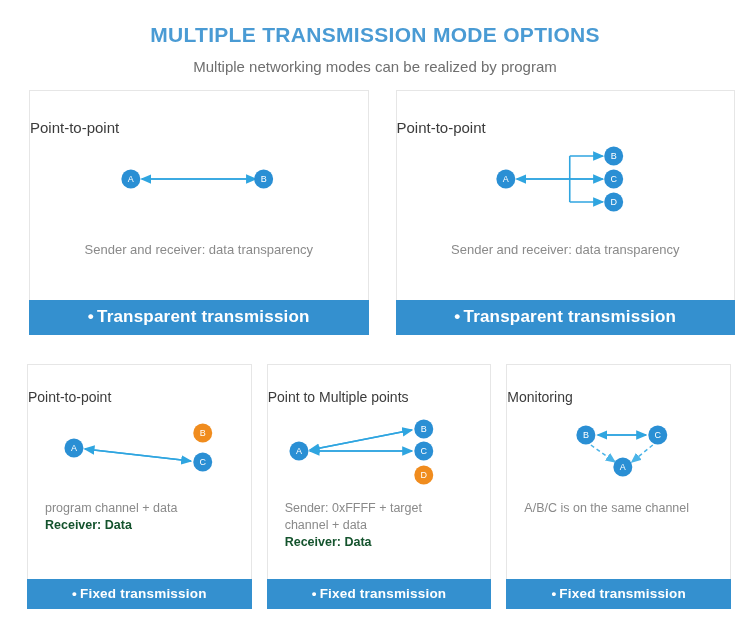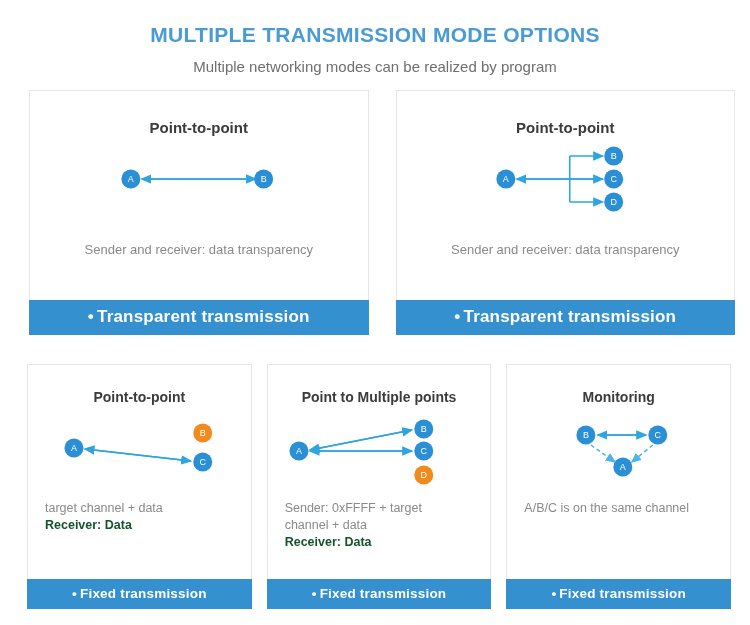--- a/index.html
+++ b/index.html
@@ -64,25 +64,25 @@
   .row-top .card {
     flex: 1 1 0;
     height: 245px;
   }
   .row-bottom .card {
     flex: 1 1 0;
     height: 245px;
   }
 
   .card-title {
-    text-align: center;
+    text-align: left;
     font-size: 15px;
     color: #3b3b3b;
     margin: 0;
-    font-weight: bold;
+    font-weight: normal;
   }
   .row-top .card-title { padding-top: 28px; }
   .row-bottom .card-title { padding-top: 24px; font-size: 14px; }
 
   .diagram {
     position: relative;
     flex: 0 0 auto;
   }
   .row-top .diagram { height: 105px; }
   .row-bottom .diagram { height: 95px; }
@@ -240,21 +240,21 @@
         <line x1="163" y1="56" x2="57" y2="44" stroke="#2fa5e0" stroke-width="1.6" marker-end="url(#ahL3)"></line>
         <circle cx="46" cy="43" r="9.5" fill="#2a8fd4"></circle>
         <text class="node-label" x="46" y="43">A</text>
         <circle cx="175" cy="28" r="9.5" fill="#f08c1e"></circle>
         <text class="node-label" x="175" y="28">B</text>
         <circle cx="175" cy="57" r="9.5" fill="#2a8fd4"></circle>
         <text class="node-label" x="175" y="57">C</text>
       </svg>
     </div>
     <div class="card-desc">
-      <div>target channel + data</div>
+      <div>program channel + data</div>
       <div class="card-desc-accent">Receiver: Data</div>
     </div>
     <div class="spacer"></div>
     <div class="banner">
       <span class="banner-bullet">•</span><span>Fixed transmission</span>
     </div>
   </div>
 
   <div class="card">
     <div class="card-title">Point to Multiple points</div>

